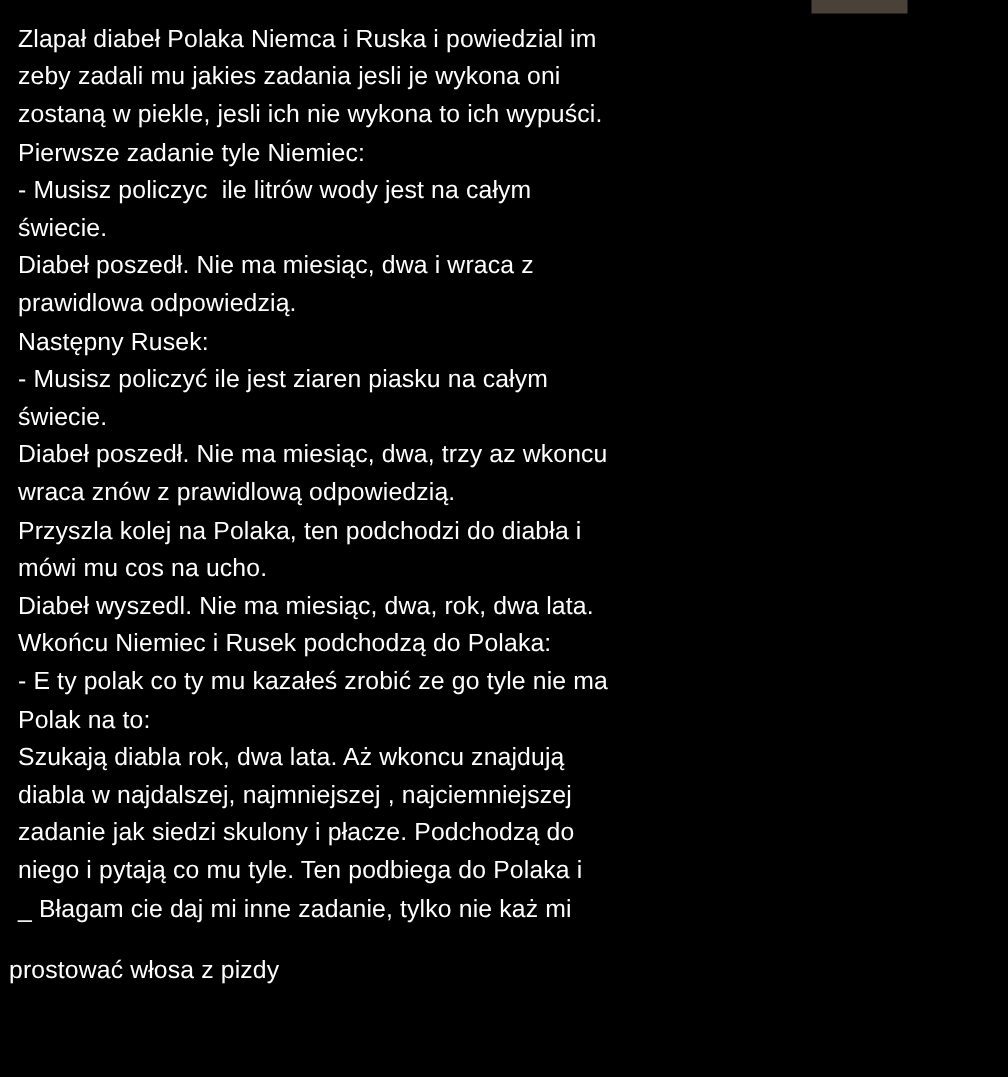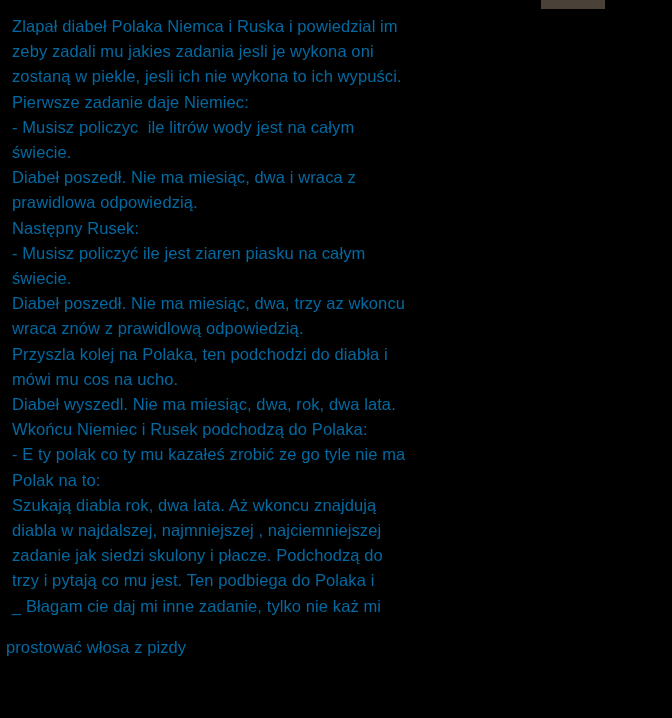--- a/index.html
+++ b/index.html
@@ -28,21 +28,21 @@
     height: 9px;
     background: #4a4239;
   }
   #text-block {
     position: absolute;
     top: 14px;
     left: 6px;
     width: 540px;
   }
   .line {
-    color: #0369a1;
+    color: #ffffff;
     font-size: 16.5px;
     line-height: 25.2px;
     white-space: pre;
     letter-spacing: 0.1px;
   }
   .line.indent {
     padding-left: 6px;
   }
   .line.noindent {
     padding-left: 0px;
@@ -51,36 +51,36 @@
 </style>
 </head>
 <body>
 
 <div id="page">
   <div id="top-bar"></div>
   <div id="text-block">
     <div class="line indent">Zlapał diabeł Polaka Niemca i Ruska i powiedzial im</div>
     <div class="line indent">zeby zadali mu jakies zadania jesli je wykona oni</div>
     <div class="line indent">zostaną w piekle, jesli ich nie wykona to ich wypuści.</div>
-    <div class="line indent">Pierwsze zadanie daje Niemiec:</div>
+    <div class="line indent">Pierwsze zadanie tyle Niemiec:</div>
     <div class="line indent">- Musisz policzyc  ile litrów wody jest na całym</div>
     <div class="line indent">świecie.</div>
     <div class="line indent">Diabeł poszedł. Nie ma miesiąc, dwa i wraca z</div>
     <div class="line indent">prawidlowa odpowiedzią.</div>
     <div class="line indent">Następny Rusek:</div>
     <div class="line indent">- Musisz policzyć ile jest ziaren piasku na całym</div>
     <div class="line indent">świecie.</div>
     <div class="line indent">Diabeł poszedł. Nie ma miesiąc, dwa, trzy az wkoncu</div>
     <div class="line indent">wraca znów z prawidlową odpowiedzią.</div>
     <div class="line indent">Przyszla kolej na Polaka, ten podchodzi do diabła i</div>
     <div class="line indent">mówi mu cos na ucho.</div>
     <div class="line indent">Diabeł wyszedl. Nie ma miesiąc, dwa, rok, dwa lata.</div>
     <div class="line indent">Wkońcu Niemiec i Rusek podchodzą do Polaka:</div>
     <div class="line indent">- E ty polak co ty mu kazałeś zrobić ze go tyle nie ma</div>
     <div class="line indent">Polak na to:</div>
     <div class="line indent">Szukają diabla rok, dwa lata. Aż wkoncu znajdują</div>
     <div class="line indent">diabla w najdalszej, najmniejszej , najciemniejszej</div>
     <div class="line indent">zadanie jak siedzi skulony i płacze. Podchodzą do</div>
-    <div class="line indent">trzy i pytają co mu jest. Ten podbiega do Polaka i</div>
+    <div class="line indent">niego i pytają co mu tyle. Ten podbiega do Polaka i</div>
     <div class="line indent">_ Błagam cie daj mi inne zadanie, tylko nie każ mi</div>
     <div class="line noindent">prostować włosa z pizdy</div>
   </div>
 </div>
 
 </body></html>

